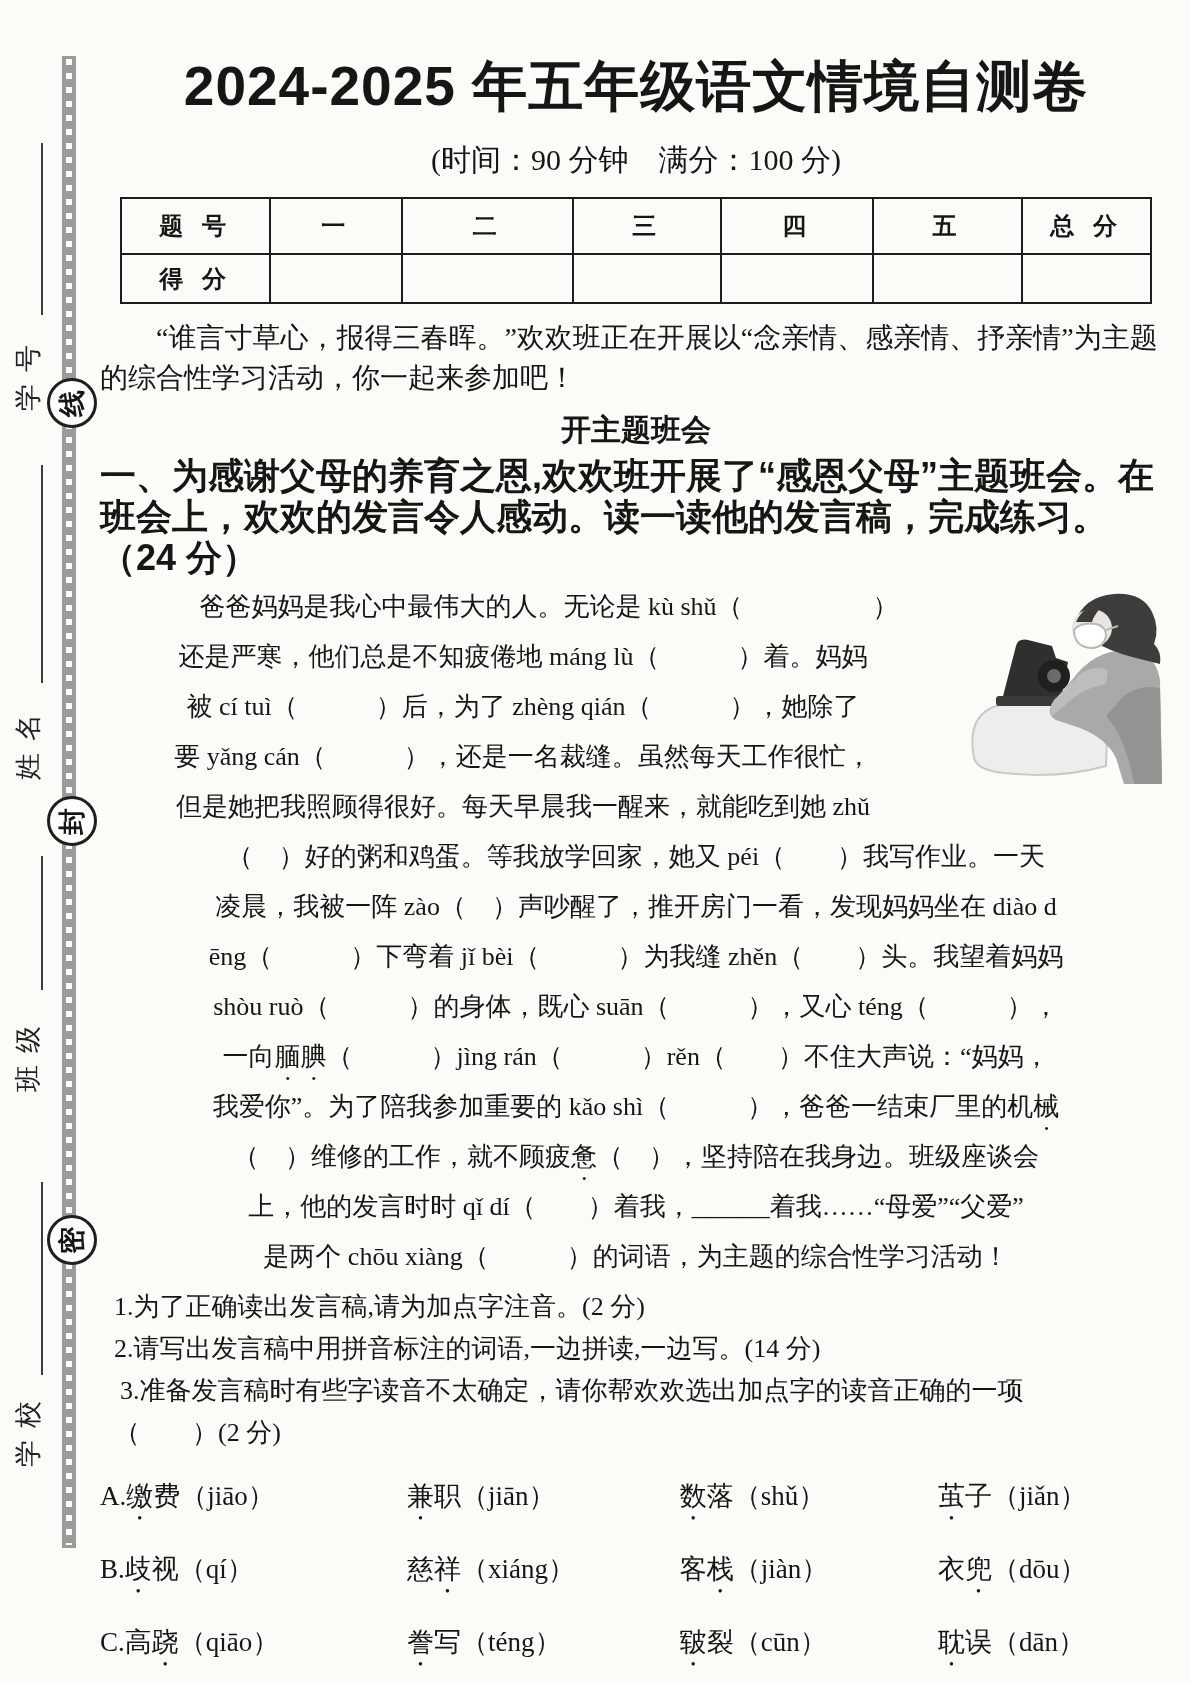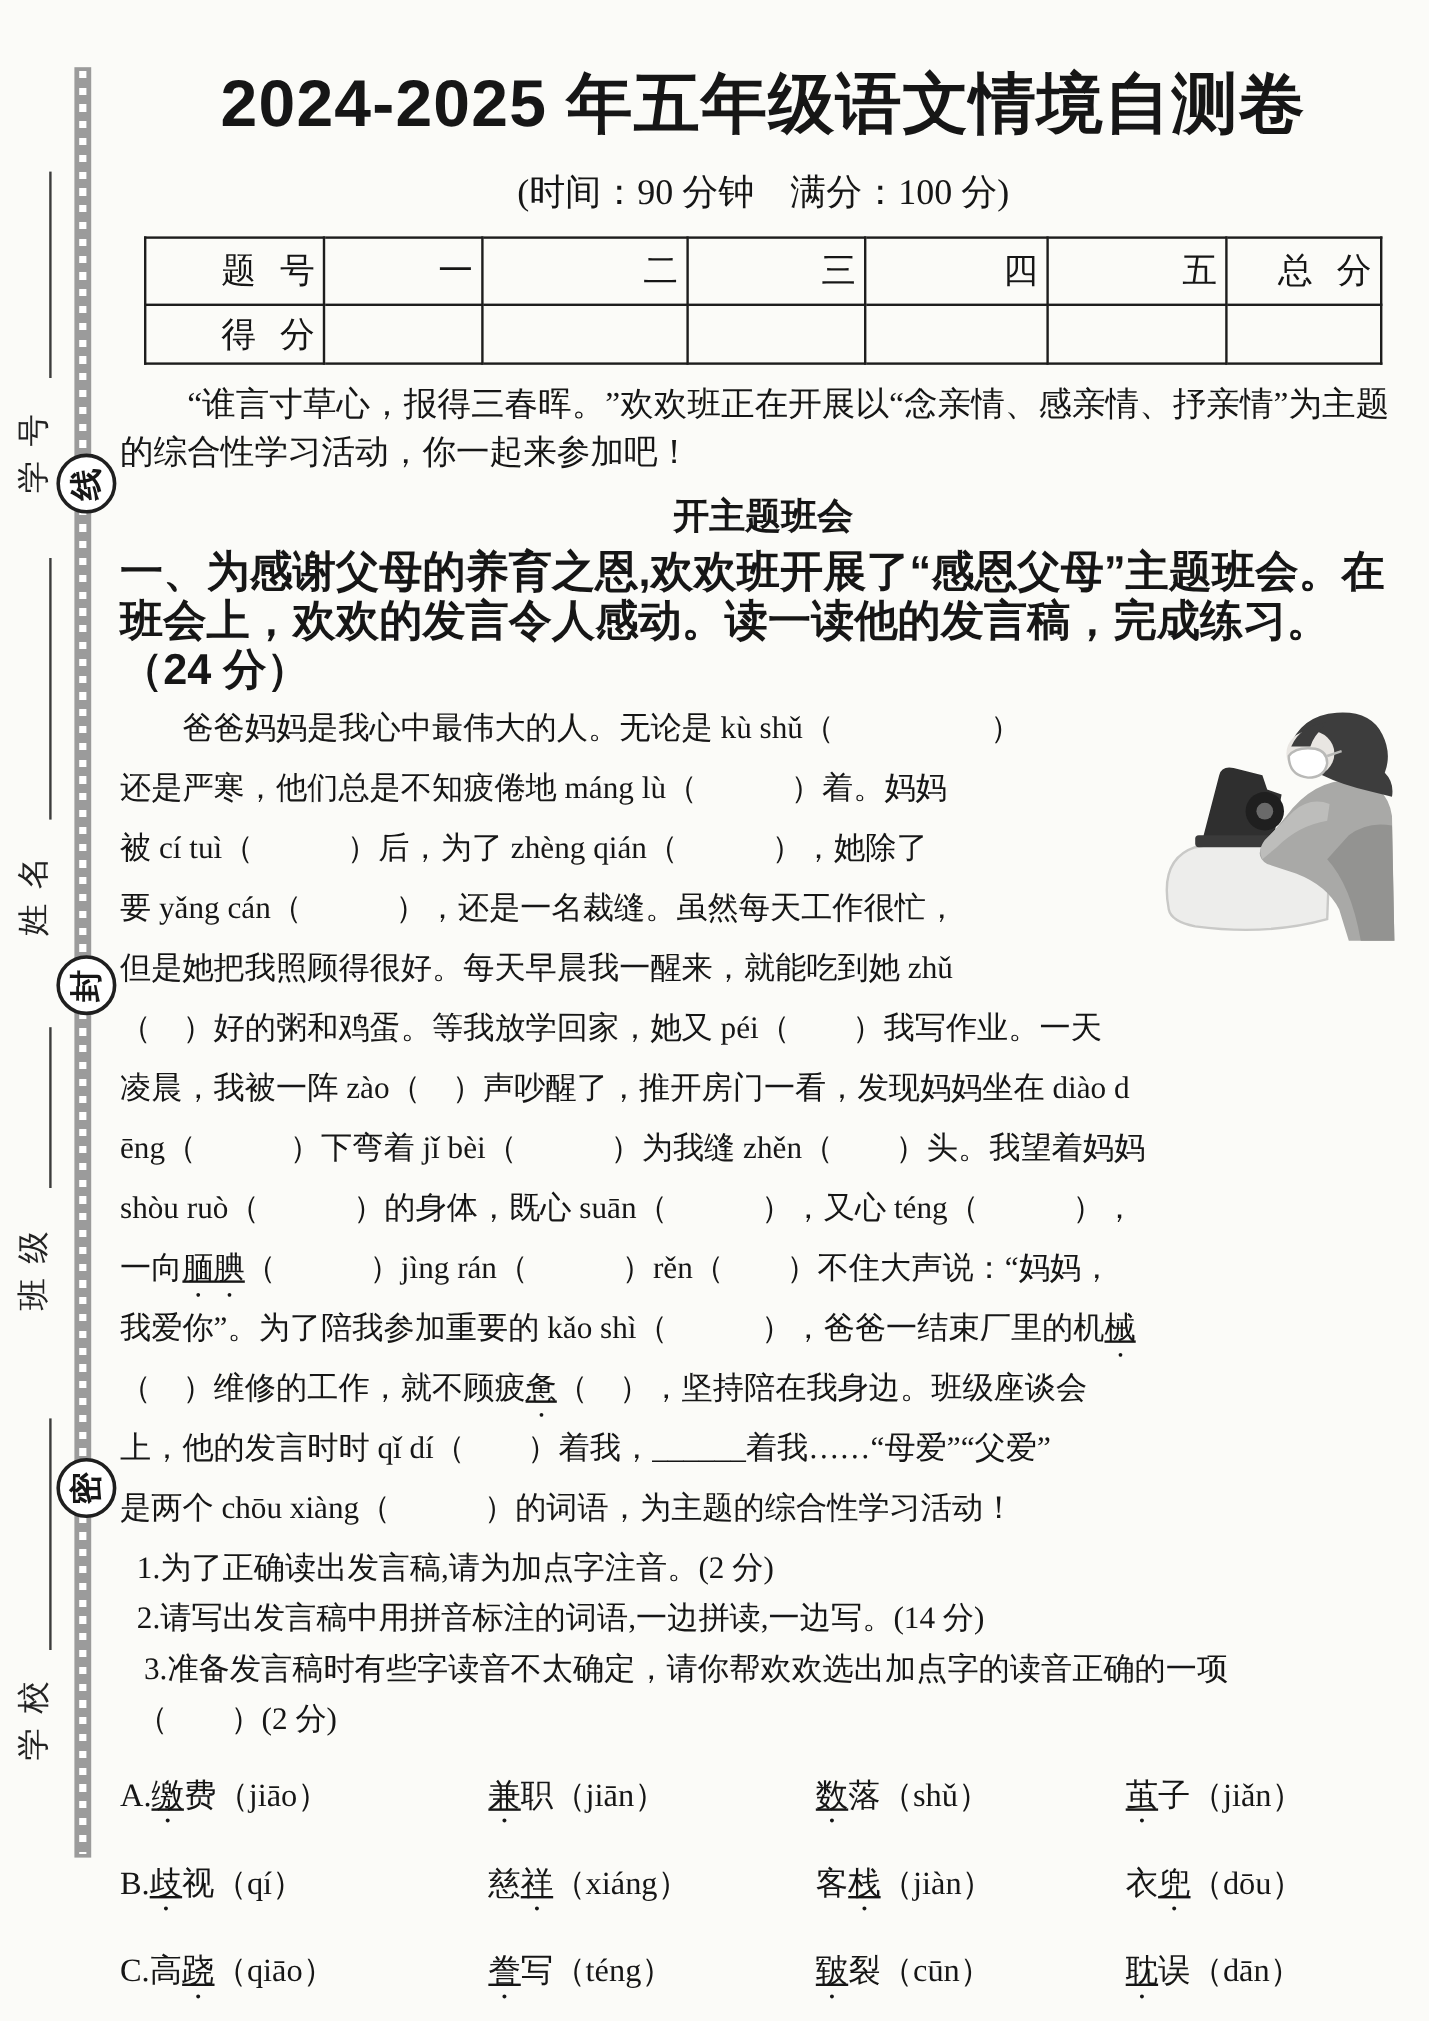--- a/index.html
+++ b/index.html
@@ -22,35 +22,35 @@
   
   .content{position:absolute;left:100px;top:0;width:1072px;}
   .title{margin:50px 0 16px;text-align:center;font-family:"Liberation Sans","DejaVu Sans",sans-serif;
     font-weight:bold;font-size:55px;letter-spacing:1px;}
   .subtitle{margin:12px 0 0;text-align:center;font-family:"Liberation Sans","DejaVu Sans",sans-serif;
     font-weight:bold;font-size:49px;letter-spacing:2px;}
   .meta{margin-top:12px;text-align:center;font-size:30px;}
   
   table.score{width:1032px;margin:16px auto 0;border-collapse:collapse;border:2.5px solid #1d1d1d;
     font-family:"Liberation Sans","DejaVu Sans",sans-serif;}
-  table.score td{border:2px solid #1d1d1d;text-align:right;font-size:29px;font-weight:normal;letter-spacing:6px;}
+  table.score td{border:2px solid #1d1d1d;text-align:center;font-size:24px;font-weight:bold;letter-spacing:6px;}
   table.score tr.r1 td{height:52px;}
   table.score tr.r2 td{height:45px;}
   .intro{margin:14px 0 0;font-size:28px;line-height:40px;text-indent:2em;}
   .section-title{margin:12px 0 4px;text-align:center;font-family:Liberation Mono, monospace;
     font-weight:bold;font-size:30px;}
   .stem{margin-top:4px;font-family:"Liberation Sans","DejaVu Sans",sans-serif;font-weight:bold;
     font-size:36px;line-height:41px;}
   
-  .passage{margin-top:8px;font-size:26px;line-height:41px;}
+  .passage{margin-top:8px;font-size:26px;line-height:41px;text-align:center;}
   .pline{min-height:41px;}
   .pline.first{text-indent:2em;}
   .sew-img{float:right;width:214px;height:198px;margin:2px 2px 6px 10px;}
   .em-dot{-webkit-text-emphasis:filled dot;-webkit-text-emphasis-position:under;
-    text-emphasis:filled dot;text-emphasis-position:under right;text-decoration:underline;}
+    text-emphasis:filled dot;text-emphasis-position:under right;}
   .subq{font-size:26px;line-height:42px;padding-left:14px;}
   .subq.q3{padding-left:0;margin-left:20px;}
   .opts{display:grid;grid-template-columns:3.15fr 2.8fr 2.65fr 2.4fr;row-gap:25px;
     margin-top:24px;font-size:27px;}
   .opt-cell{white-space:nowrap;}
 </style>
 </head>
 <body>
 
 <div class="margin-strip">

